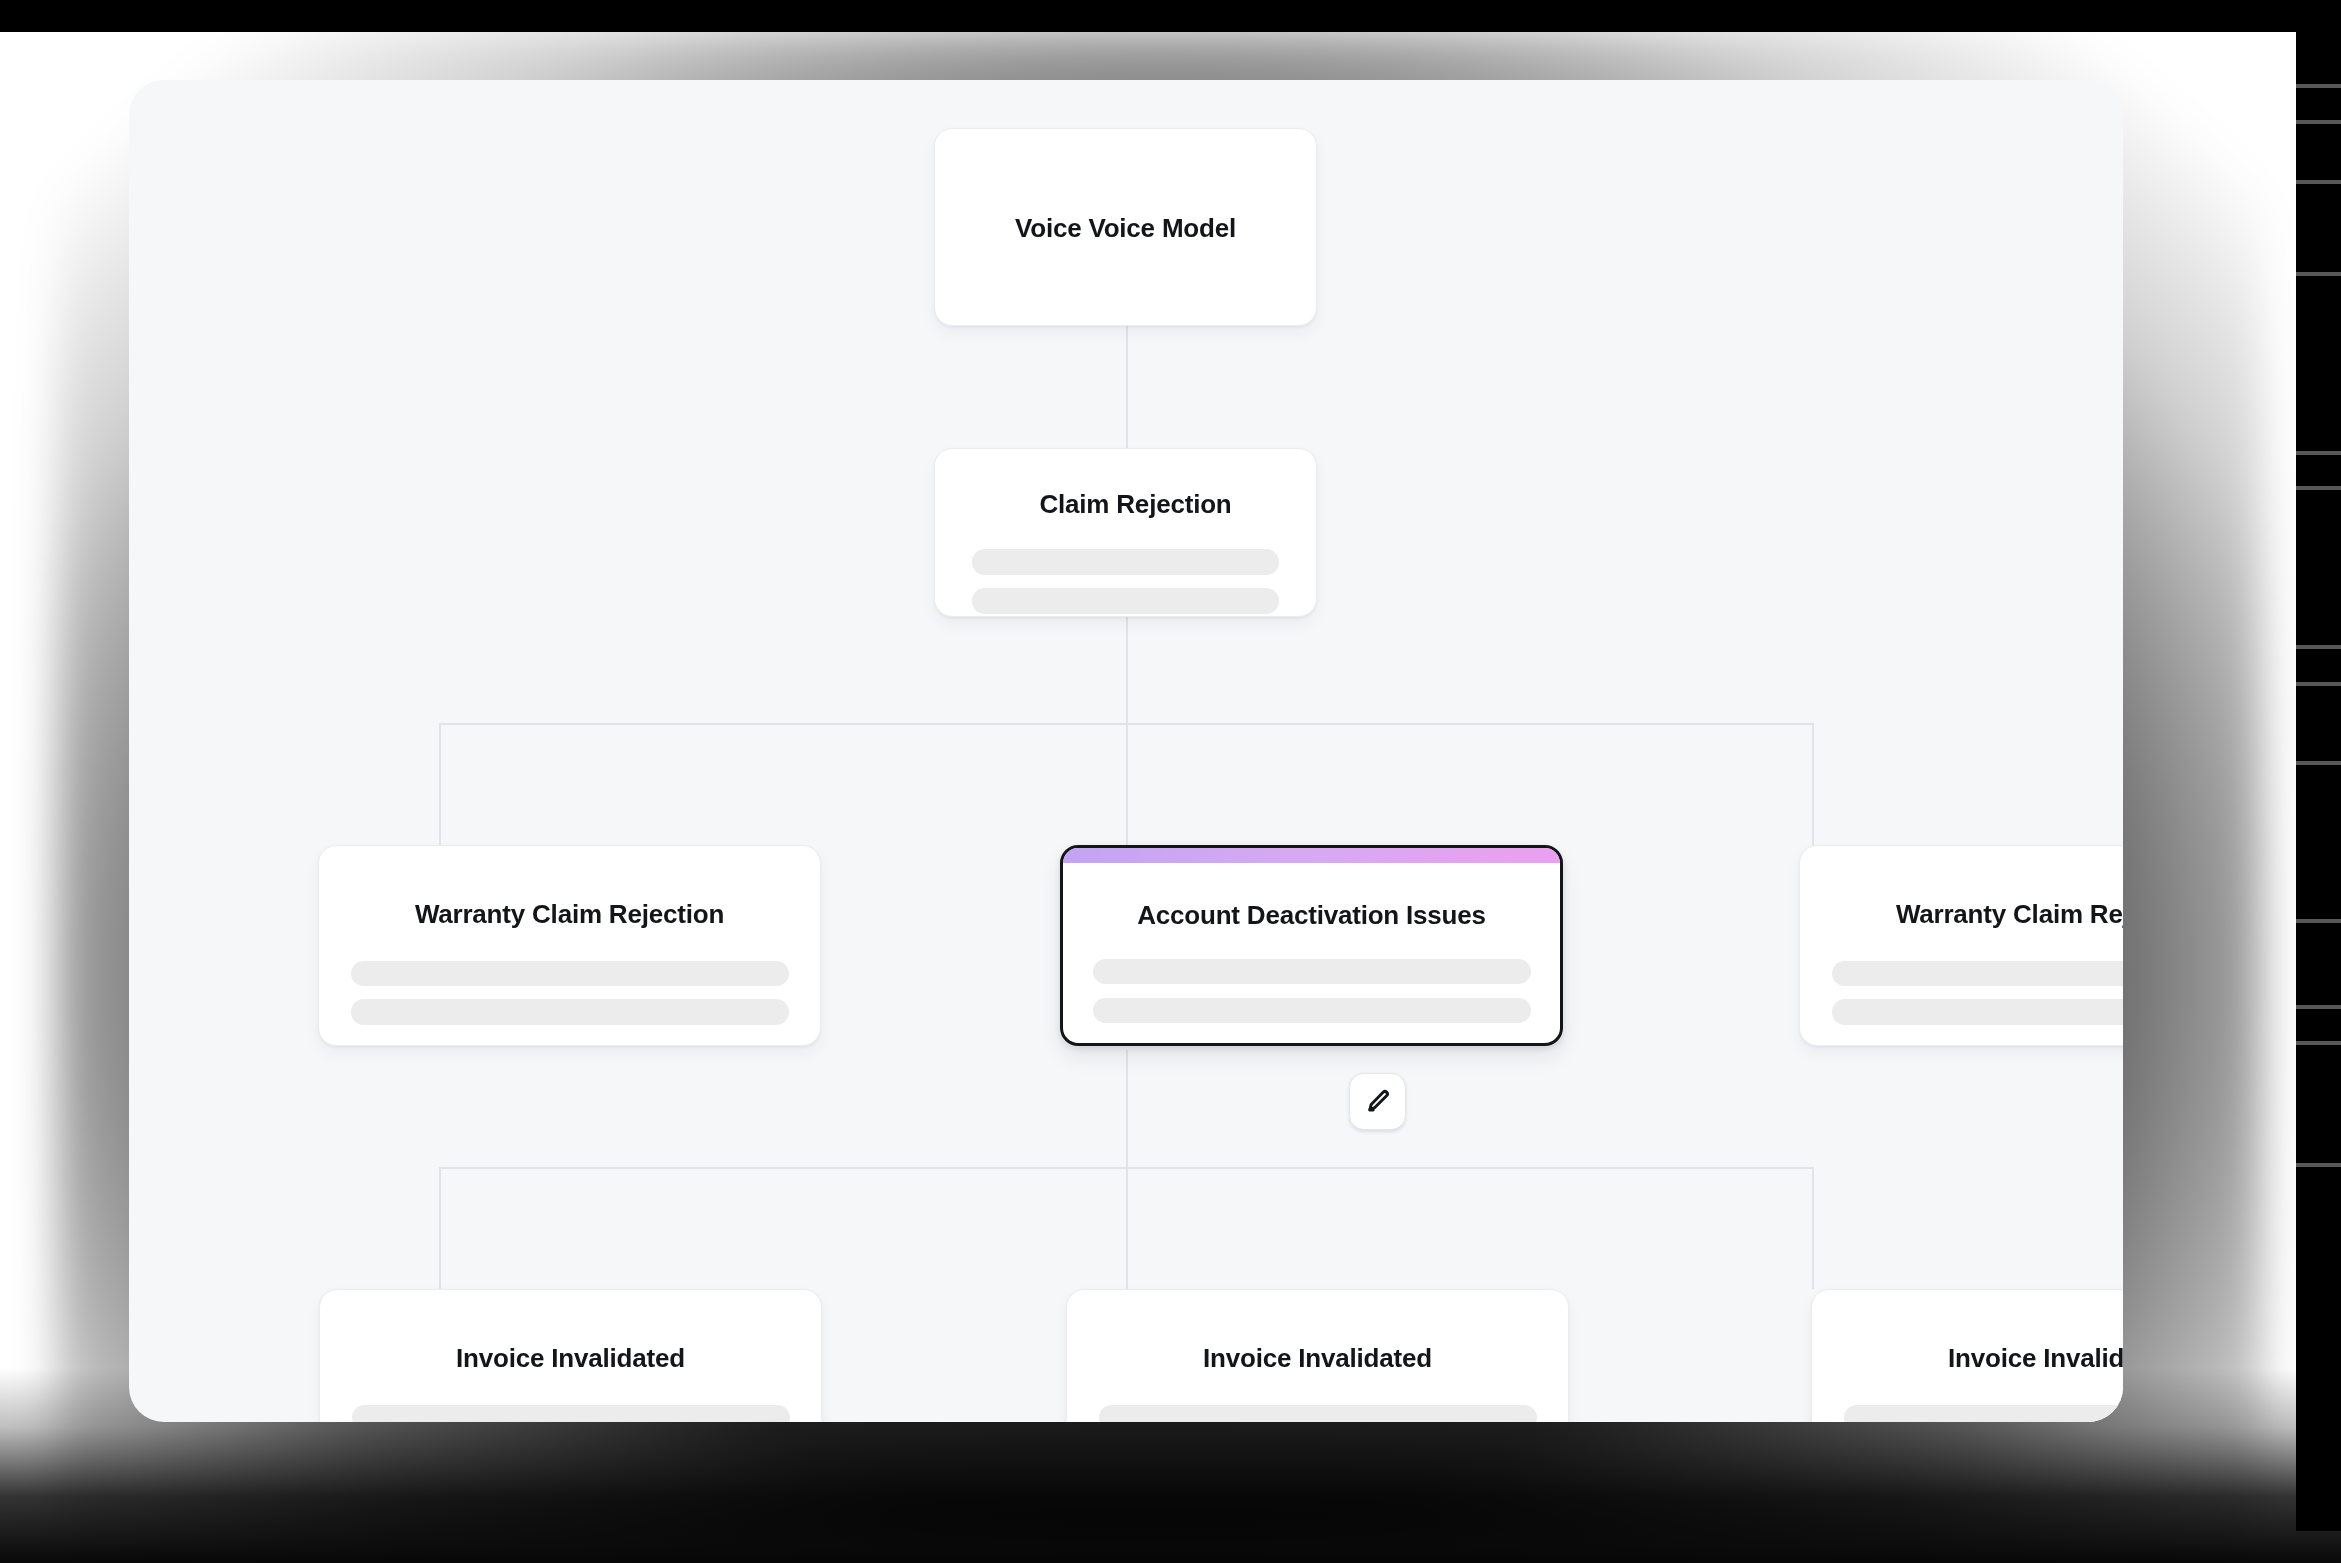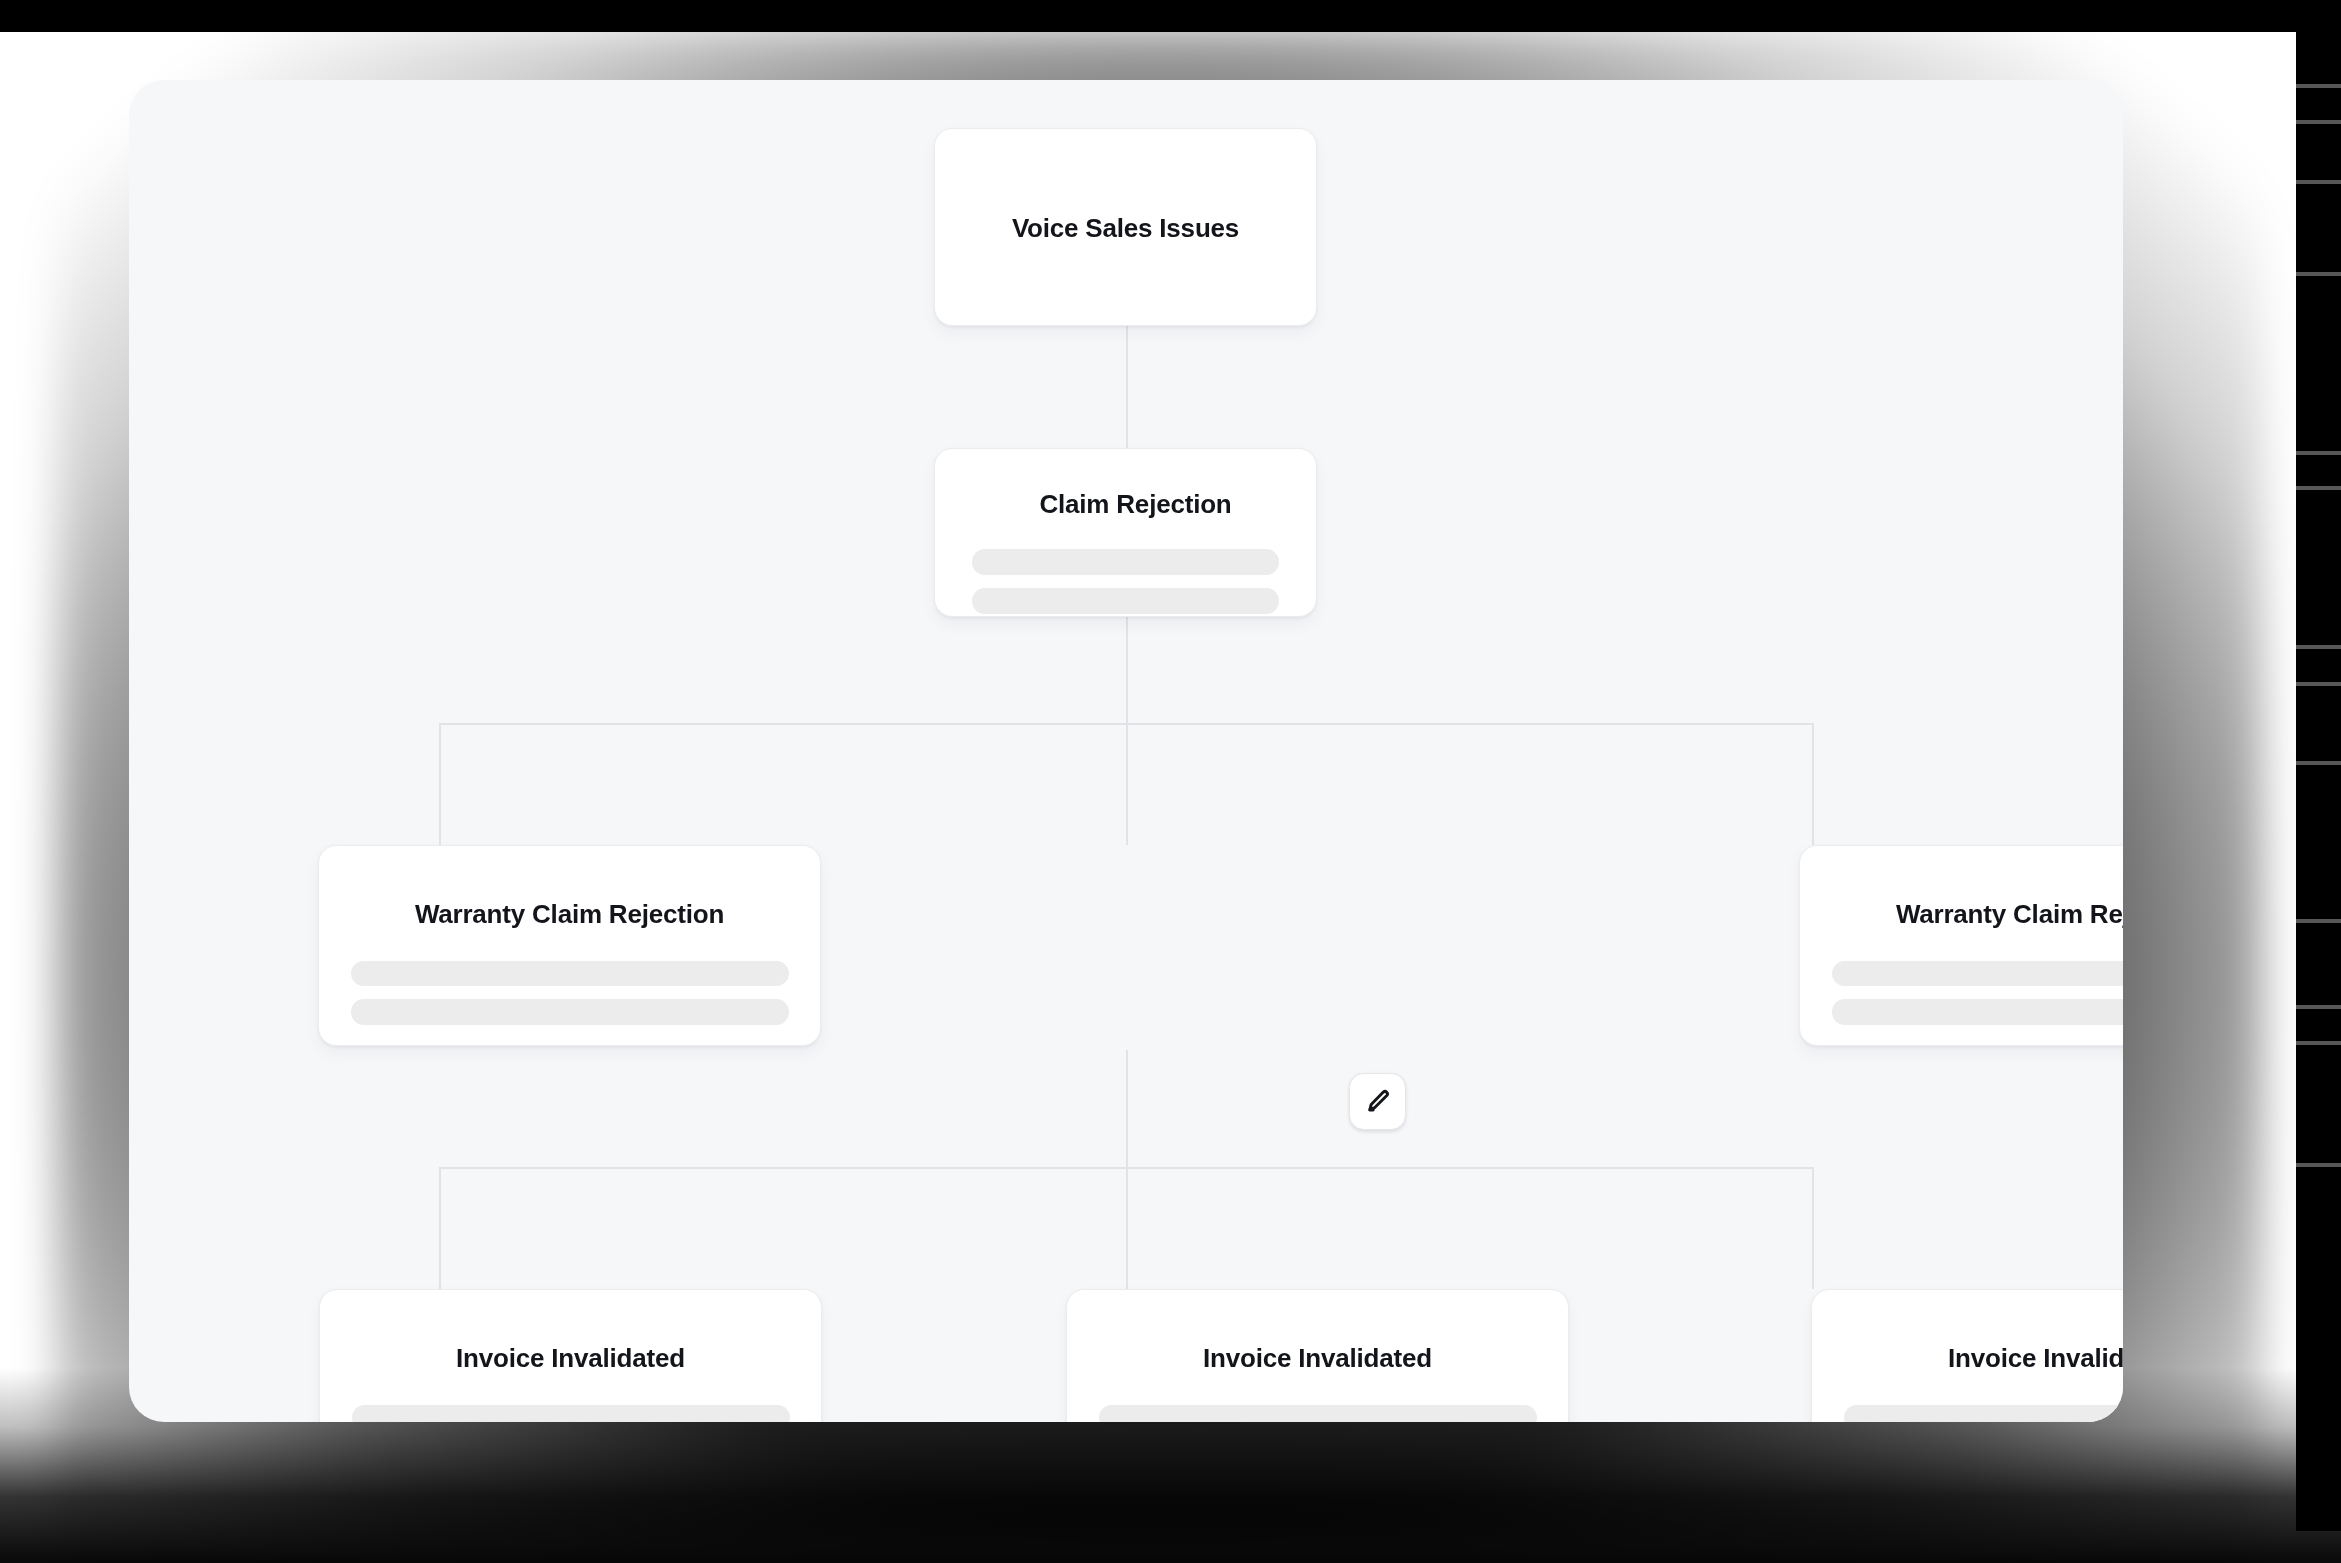--- a/index.html
+++ b/index.html
@@ -174,39 +174,47 @@
       <div class="conn v" style="left:997px; top:643px; height:122px;"></div>
       <div class="conn v" style="left:1683px; top:643px; height:122px;"></div>
 
       <div class="conn v" style="left:997px; top:970px; height:119px;"></div>
       <div class="conn h" style="left:310px; top:1087px; width:1375px;"></div>
       <div class="conn v" style="left:310px; top:1087px; height:122px;"></div>
       <div class="conn v" style="left:997px; top:1087px; height:122px;"></div>
       <div class="conn v" style="left:1683px; top:1087px; height:122px;"></div>
 
       <div class="node-card" style="left:805px; top:48px; width:383px; height:198px; padding:0;">
-        <div class="node-title" style="margin-top:84px;">Voice Sales Issues</div>
+        <div class="node-title" style="margin-top:84px;">Voice Voice Model</div>
       </div>
 
       <div class="node-card" style="left:805px; top:368px; width:383px; height:169px;">
         <div class="node-title" style="margin-top:40px;margin-left:20px;">Claim Rejection</div>
         <div class="node-skeleton" style="margin-top:29px;">
           <div class="skel-bar" style="width:307px;"></div>
           <div class="skel-bar" style="width:307px;"></div>
         </div>
       </div>
 
       <div class="node-card" style="left:189px; top:765px; width:503px; height:201px;">
         <div class="node-title" style="margin-top:53px;">Warranty Claim Rejection</div>
         <div class="node-skeleton" style="margin-top:30.5px;">
           <div class="skel-bar" style="width:438px;"></div>
           <div class="skel-bar" style="width:438px;"></div>
         </div>
       </div>
 
+      <div class="node-card selected" style="left:931px; top:765px; width:503px; height:201px;">
+        <div class="node-accent"></div>
+        <div class="node-title" style="margin-top:37px;">Account Deactivation Issues</div>
+        <div class="node-skeleton" style="margin-top:28px;">
+          <div class="skel-bar" style="width:438px;"></div>
+          <div class="skel-bar" style="width:438px;"></div>
+        </div>
+      </div>
 
       <div id="edit-node-button" style="left:1220px; top:993px;">
         <svg viewBox="0 0 24 24" fill="none" stroke="#14161a" stroke-width="2.6" stroke-linecap="round" stroke-linejoin="round">
           <path d="M17.2 3.6a2.2 2.2 0 0 1 3.1 3.1L9.4 17.6l-4 1 1-4z"></path>
           <path d="M5 19.5h3.2"></path>
         </svg>
       </div>
 
       <div class="node-card" style="left:1670px; top:765px; width:503px; height:201px;">
         <div class="node-title" style="margin-top:53px;">Warranty Claim Rejection</div>

